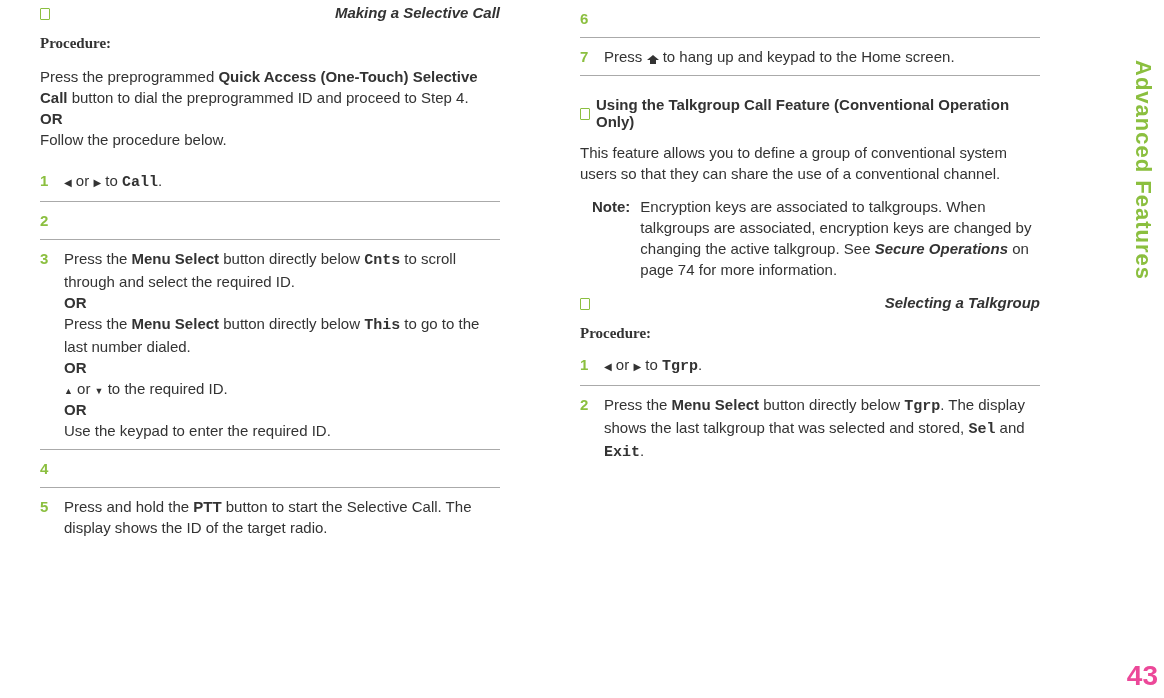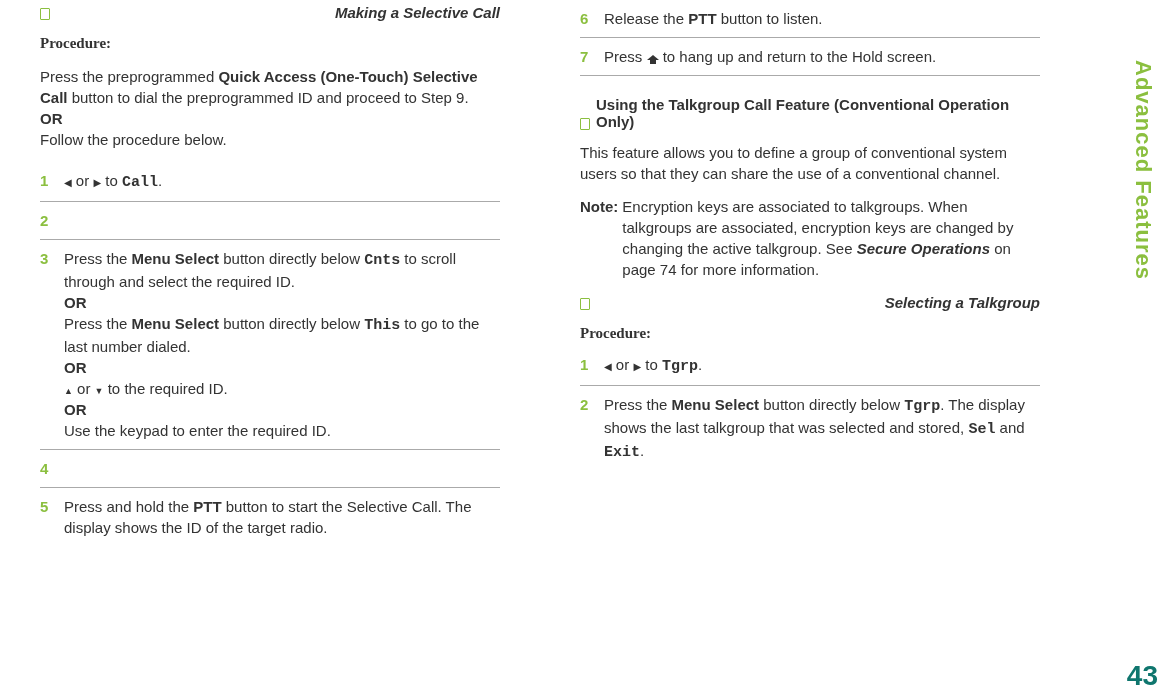--- a/index.html
+++ b/index.html
@@ -34,39 +34,39 @@
     color: #8bbf3f;
     font-weight: bold;
     letter-spacing: 1px;
   }
   .pagenum {
     position: absolute;
     right: 6px;
     bottom: 6px;
     font-family: "Comic Sans MS", cursive, sans-serif;
     font-size: 28px;
-    color: #0f766e;
+    color: #ec4899;
     font-weight: bold;
   }
   .section-title {
     font-style: italic;
     font-weight: bold;
     font-size: 15px;
     margin: 4px 0 14px 0;
     display: flex;
     align-items: center;
     gap: 6px;
     justify-content: space-between;
   }
   .section-title-plain {
     font-weight: bold;
     font-size: 15px;
     margin: 20px 0 12px 0;
     display: flex;
-    align-items: flex-end;
+    align-items: center;
     gap: 6px;
   }
   .doc-icon {
     display: inline-block;
     width: 10px;
     height: 12px;
     border: 1px solid #8bbf3f;
     border-radius: 1px;
     flex-shrink: 0;
     margin-top: 2px;
@@ -120,41 +120,41 @@
   }
   .home-icon::after {
     content: "";
     position: absolute;
     left: 3px; top: 7px;
     width: 6px; height: 5px;
     background: #333;
   }
   .note-row {
     display: flex;
-    gap: 4px;
-    margin: 12px 0 14px 0;
+    gap: 10px;
+    margin: 12px 0 14px 12px;
     line-height: 1.4;
   }
   .note-label { font-weight: bold; flex-shrink: 0; }
 </style>
 </head>
 <body>
 
 <div class="page">
 
   <div class="col col-left">
     <div class="section-title">
       <span class="doc-icon"></span>
       <span>Making a Selective Call</span>
     </div>
 
     <p class="proc-label">Procedure:</p>
 
     <p class="body">
-      <span>Press the preprogrammed </span><span class="bold">Quick Access (One-Touch) Selective Call</span><span> button to dial the preprogrammed ID and proceed to Step 9.</span><br>
+      <span>Press the preprogrammed </span><span class="bold">Quick Access (One-Touch) Selective Call</span><span> button to dial the preprogrammed ID and proceed to Step 4.</span><br>
       <span class="bold">OR</span><br>
       <span>Follow the procedure below.</span>
     </p>
 
     <div class="step">
       <div class="step-num">1</div>
       <div class="step-body">
         <span class="arrow-left"></span><span> or </span><span class="arrow-right"></span><span> to </span><span class="code">Call</span><span>.</span>
       </div>
     </div>
@@ -185,29 +185,26 @@
       <div class="step-body">
         <span>Press and hold the </span><span class="bold">PTT</span><span> button to start the Selective Call. The display shows the ID of the target radio.</span>
       </div>
     </div>
   </div>
 
   <div class="col col-right">
 
     <div class="step">
       <div class="step-num">6</div>
-      <div class="step-body">
-        <span>Release the </span><span class="bold">PTT</span><span> button to listen.</span>
-      </div>
     </div>
 
     <div class="step">
       <div class="step-num">7</div>
       <div class="step-body">
-        <span>Press </span><span class="home-icon"></span><span> to hang up and return to the Hold screen.</span>
+        <span>Press </span><span class="home-icon"></span><span> to hang up and keypad to the Home screen.</span>
       </div>
     </div>
 
     <div class="section-title-plain">
       <span class="doc-icon"></span>
       <span>Using the Talkgroup Call Feature (Conventional Operation Only)</span>
     </div>
 
     <p class="body">This feature allows you to define a group of conventional system users so that they can share the use of a conventional channel.</p>
 

